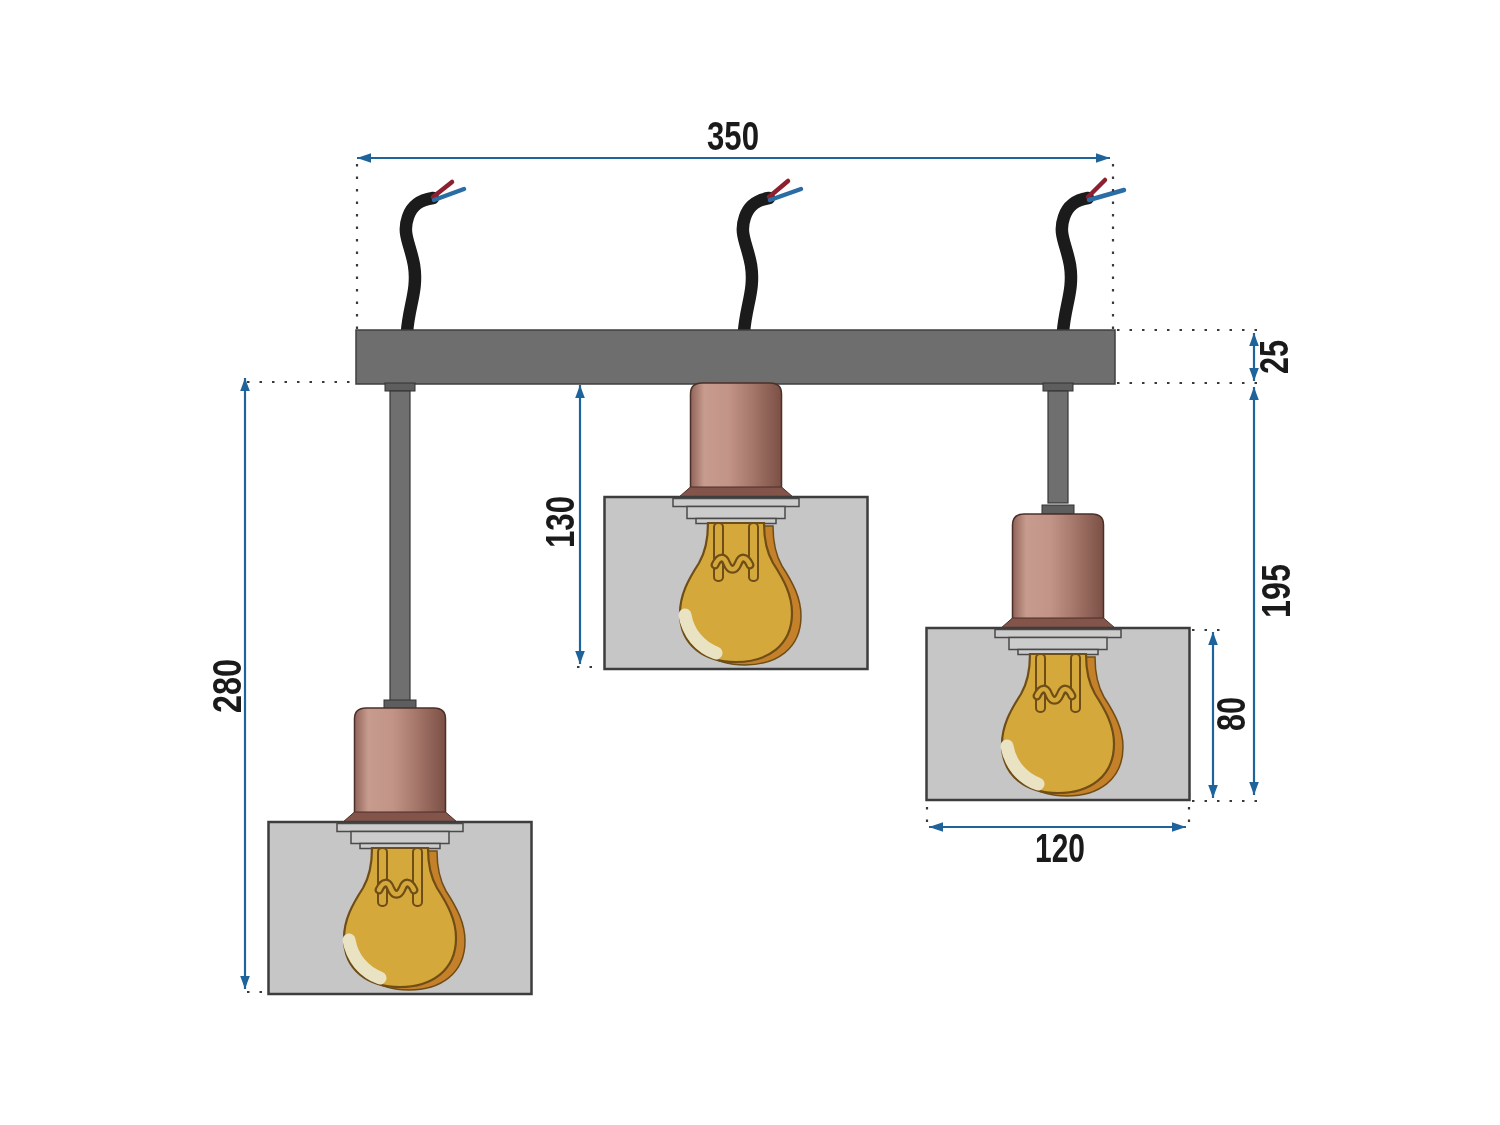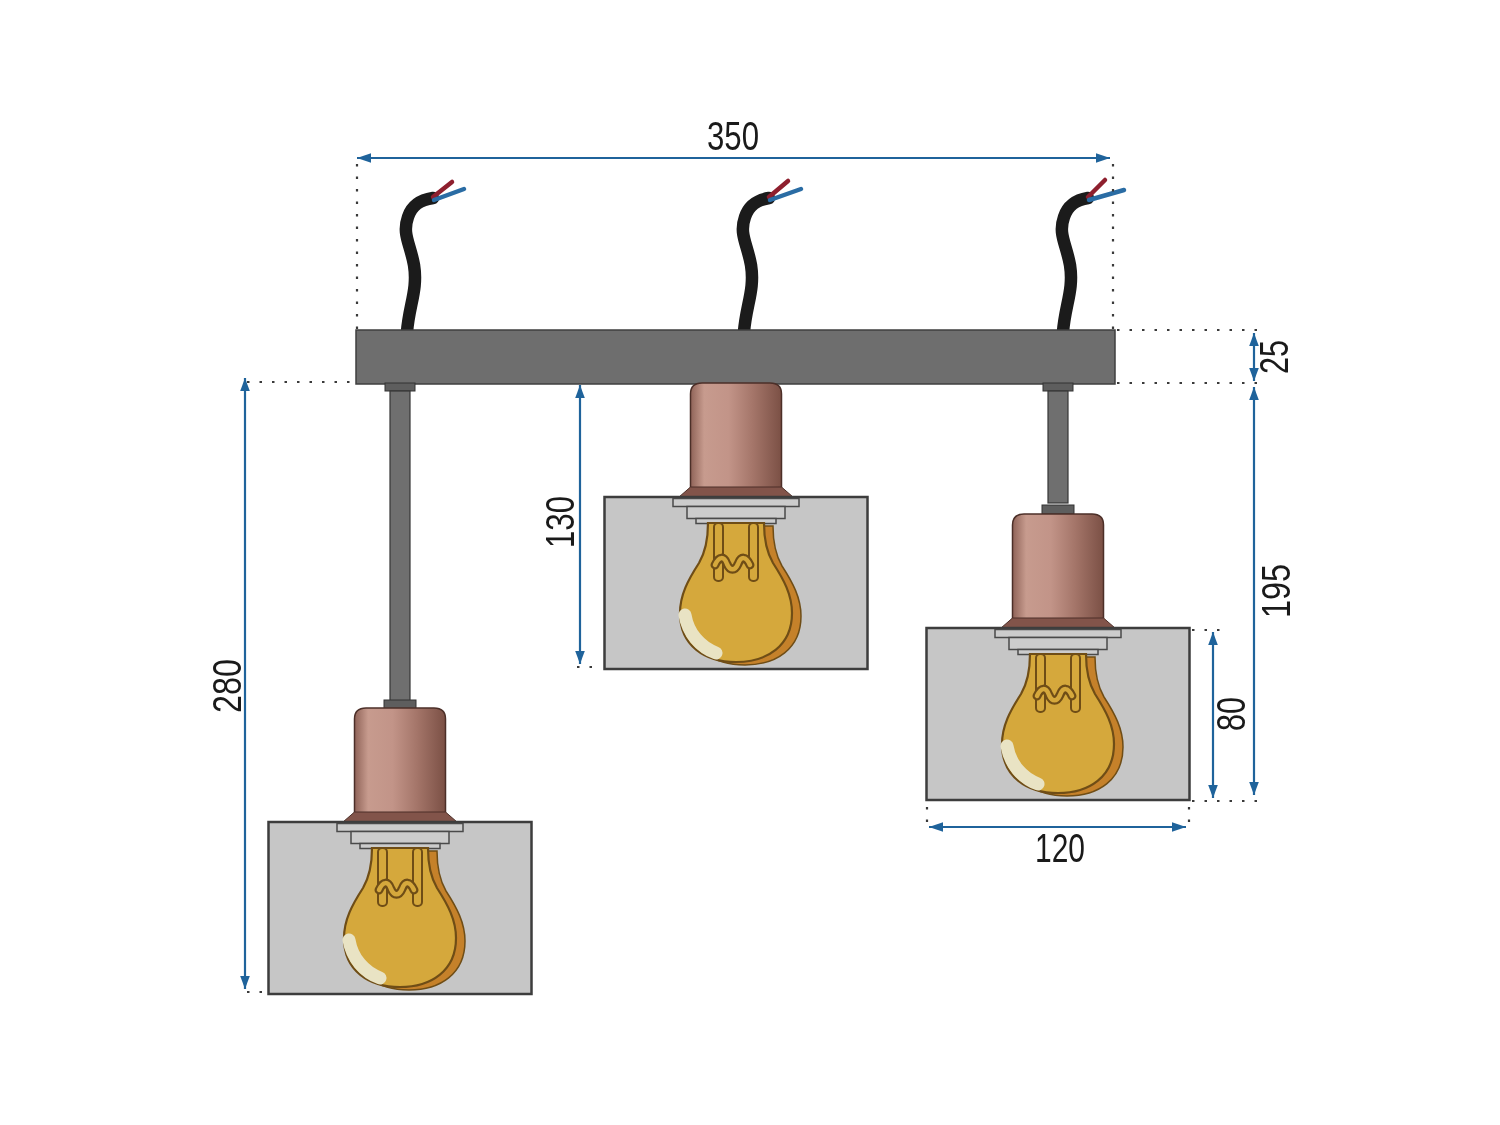--- a/index.html
+++ b/index.html
@@ -1,16 +1,16 @@
 <!DOCTYPE html>
 <html style="--c-dim: #1f639b; --c-text: #1a1a1a; --c-outline: #3a3a3a; --c-bar: #6e6e6e; --c-rod: #6f6f6f; --c-lip: #5e5e5e; --c-shade: #c6c6c6; --c-collar: #cccccc; --c-socket-light: #c79b8e; --c-socket-dark: #7b5045; --c-flange: #82544a; --c-bulb: #d5a83c; --c-bulb-shadow: #c5812a; --c-bulb-outline: #6f4d16; --c-highlight: #e9e3c4; --c-wire: #1b1b1b; --c-wire-red: #8e1f2e; --c-wire-blue: #2a6ca4;"><head>
 <meta charset="utf-8">
 <style>
   html,body{margin:0;padding:0;background:#ffffff;}
-  .stage{width:1500px;height:1125px;position:relative;background:#ffffff;overflow:hidden;}
+  .stage{width:1500px;height:1125px;position:relative;background:#ffffff;overflow:hidden;font-weight:bold;}
   svg{display:block;}
   .label{fill:var(--c-text,#1a1a1a);font-family:"Liberation Sans",sans-serif;font-size:40px;}
   .dim{stroke:var(--c-dim,#1f639b);stroke-width:2.2;fill:none;}
   .ah{fill:var(--c-dim,#1f639b);stroke:none;}
   .ext{stroke:var(--c-outline,#3a3a3a);stroke-width:2.2;stroke-dasharray:2.5 10;fill:none;}
   .bar{fill:var(--c-bar,#6e6e6e);stroke:#3f3f3f;stroke-width:1.5;}
   .rod{fill:var(--c-rod,#6f6f6f);stroke:#363636;stroke-width:1.2;}
   .lip{fill:var(--c-lip,#5e5e5e);stroke:#333333;stroke-width:1;}
   .shade{fill:var(--c-shade,#c6c6c6);stroke:#3d3d3d;stroke-width:2.5;}
   .collar{fill:var(--c-collar,#cccccc);stroke:#4a4a4a;stroke-width:1.5;}

